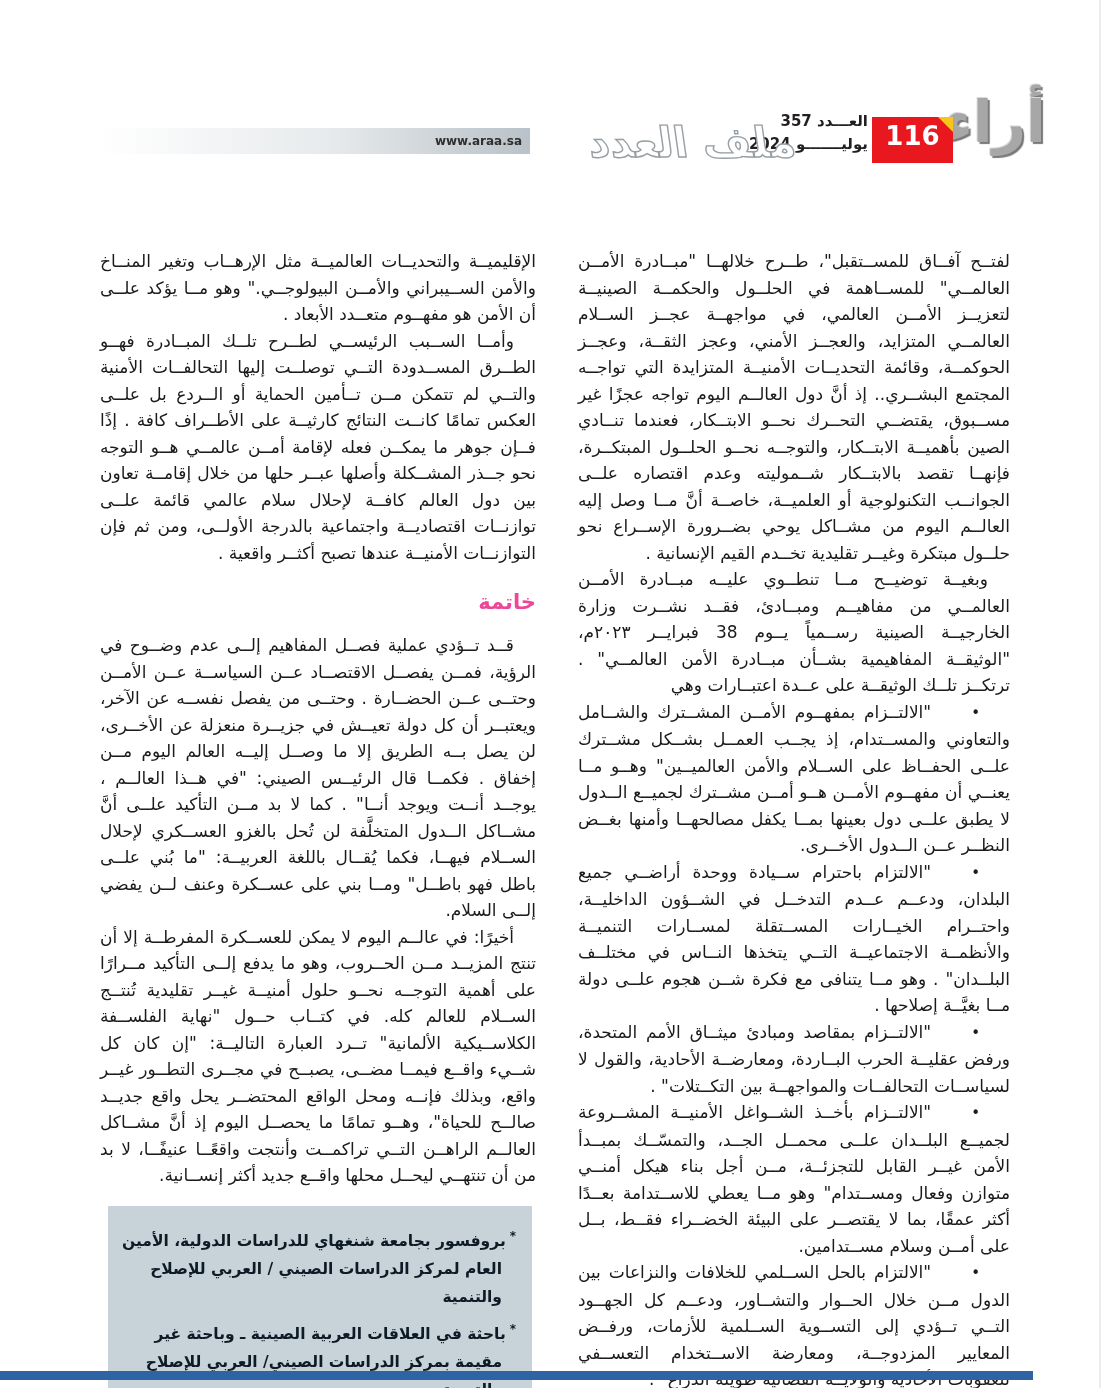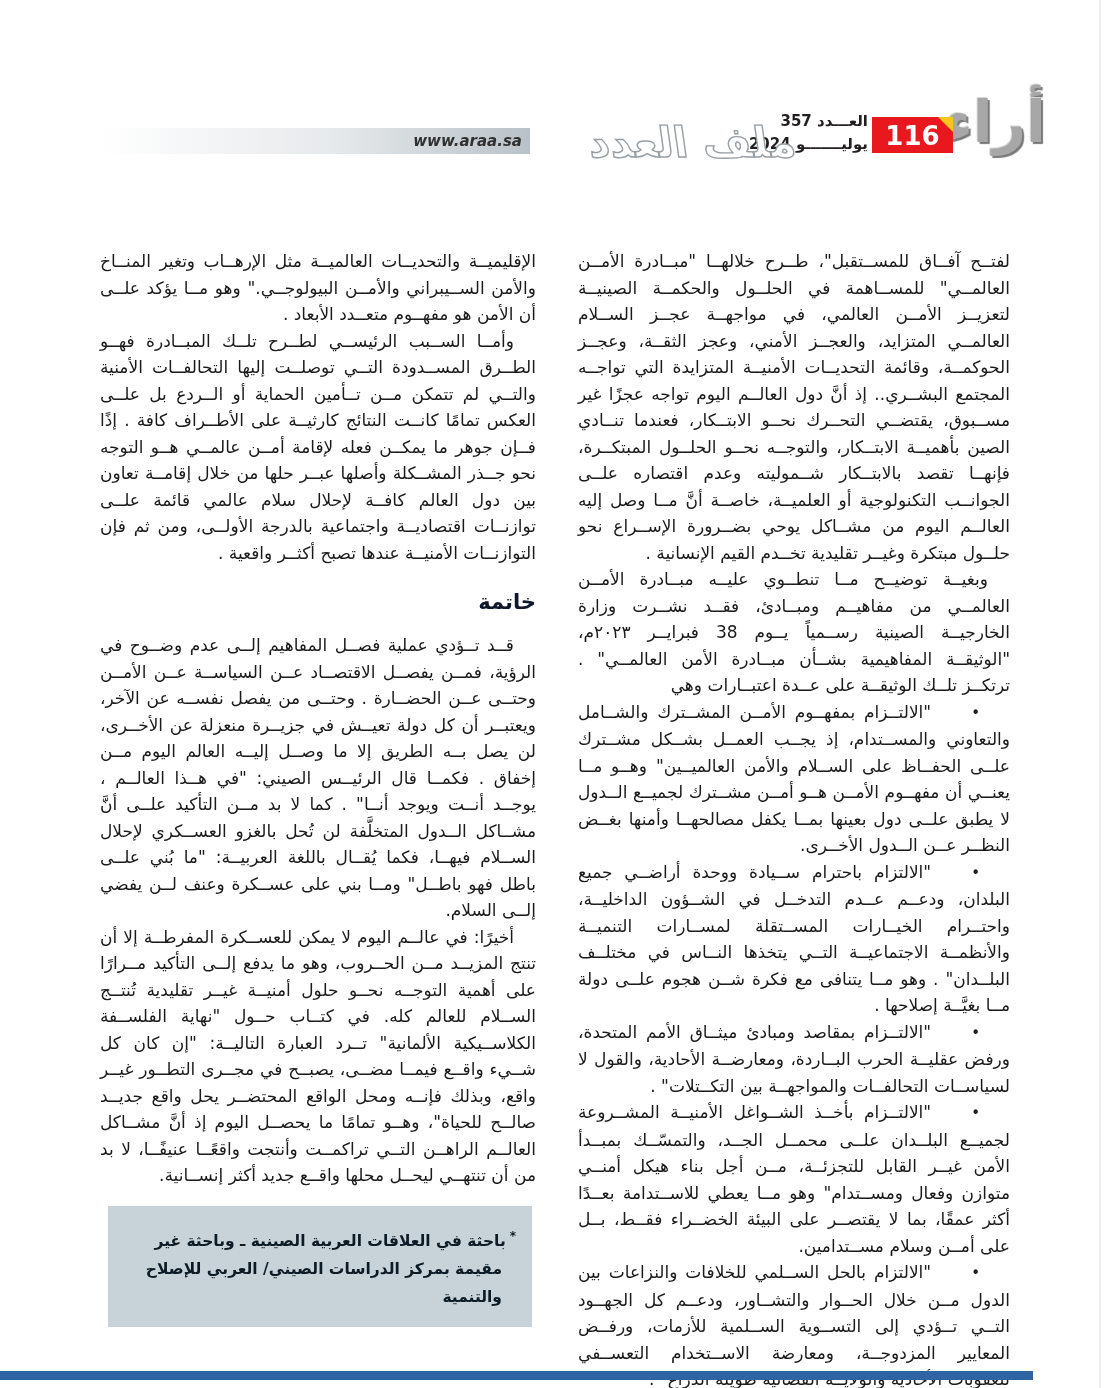--- a/index.html
+++ b/index.html
@@ -9,53 +9,53 @@
   }
   .edge-line{position:absolute;top:0;right:9px;width:2px;height:100%;background:#ececec;}
 
   
   .logo{
     position:absolute;left:938px;top:84px;width:108px;text-align:right;
     font-size:58px;font-weight:bold;color:#a7a7a7;line-height:76px;
     text-shadow:-1px -1px 0 #d8d8d8, 2px 2px 1px #787878;
     direction:rtl;
   }
-  .pagebox{position:absolute;left:872px;top:117px;width:81px;height:36px;background:#e8181e;}
+  .pagebox{position:absolute;left:872px;top:117px;width:81px;height:46px;background:#e8181e;}
   .pagenum{display:block;width:100%;height:100%;line-height:38px;text-align:center;
     color:#ffffff;font-size:26px;font-weight:bold;direction:ltr;}
   .fold{position:absolute;top:0;right:0;width:15px;height:15px;background:#f8c51c;
     clip-path:polygon(0 0,100% 0,100% 100%);}
   .issue{position:absolute;left:730px;top:110px;width:138px;text-align:right;direction:rtl;
     font-size:15px;font-weight:bold;color:#231f20;line-height:23px;}
   .section-title{
     position:absolute;left:588px;top:118px;font-size:42px;font-weight:bold;
     color:#ffffff;-webkit-text-stroke:1.4px #98a0a6;
     text-shadow:0 0 1px #aab0b5;transform:skewX(8deg);direction:rtl;white-space:nowrap;
   }
   .urlbar{
     position:absolute;left:100px;top:128px;width:430px;height:26px;box-sizing:border-box;
     background:linear-gradient(to right,#ffffff 0%,#e6e9eb 55%,#b9c2c8 100%);
     display:flex;align-items:center;justify-content:flex-end;padding-left:0;padding-right:0;
   }
-  .urlbar span{direction:ltr;font-size:15px;font-weight:600;color:#303030;padding-right:8px;padding-left:8px;font-style:italic;}
+  .urlbar span{direction:ltr;font-size:12px;font-weight:600;color:#303030;padding-right:8px;padding-left:8px;}
   .urlbar{direction:ltr;}
 
   
   .col{position:absolute;top:248px;}
   .col-first{left:578px;width:432px;}
   .col-second{left:100px;width:436px;}
   .para{
     margin:0;font-size:17px;line-height:26.5px;color:#1a1a1a;
     text-align:justify;text-justify:inter-word;
   }
   .para.indent{text-indent:22px;}
   .para.bullet{text-indent:30px;}
   .dot{margin-left:40px;font-size:15px;}
   .conclusion{
-    margin:24px 0 18px 0;font-size:21px;font-weight:bold;color:#0f172a;direction:rtl;
+    margin:24px 0 18px 0;font-size:21px;font-weight:bold;color:#ec4899;direction:rtl;
   }
 
   
   .footnotes{
     position:absolute;left:108px;top:1206px;width:424px;box-sizing:border-box;
     background:#c8d2d9;padding:16px 16px 12px 12px;
   }
   .footnote{
     margin:0 14px 4px 0;text-indent:-14px;font-size:15.5px;font-weight:bold;
     color:#0d1b26;line-height:28px;text-align:right;
@@ -103,18 +103,19 @@
 
   <section class="col col-second">
     <p class="para">الإقليميــة والتحديــات العالميــة مثل الإرهــاب وتغير المنــاخ والأمن الســيبراني والأمــن البيولوجــي." وهو مــا يؤكد علــى أن الأمن هو مفهــوم متعــدد الأبعاد .</p>
     <p class="para indent">وأمــا الســبب الرئيســي لطــرح تلــك المبــادرة فهــو الطــرق المســدودة التــي توصلــت إليها التحالفــات الأمنية والتــي لم تتمكن مــن تــأمين الحماية أو الــردع بل علــى العكس تمامًا كانــت النتائج كارثيــة على الأطــراف كافة . إذًا فــإن جوهر ما يمكــن فعله لإقامة أمــن عالمــي هــو التوجه نحو جــذر المشــكلة وأصلها عبــر حلها من خلال إقامــة تعاون بين دول العالم كافــة لإحلال سلام عالمي قائمة علــى توازنــات اقتصاديــة واجتماعية بالدرجة الأولــى، ومن ثم فإن التوازنــات الأمنيــة عندها تصبح أكثــر واقعية .</p>
     <h2 class="conclusion">خاتمة</h2>
     <p class="para indent">قــد تــؤدي عملية فصــل المفاهيم إلــى عدم وضــوح في الرؤية، فمــن يفصــل الاقتصــاد عــن السياســة عــن الأمــن وحتــى عــن الحضــارة . وحتــى من يفصل نفســه عن الآخر، ويعتبــر أن كل دولة تعيــش في جزيــرة منعزلة عن الأخــرى، لن يصل بــه الطريق إلا ما وصــل إليــه العالم اليوم مــن إخفاق . فكمــا قال الرئيــس الصيني: "في هــذا العالــم ، يوجــد أنــت ويوجد أنــا" . كما لا بد مــن التأكيد علــى أنَّ مشــاكل الــدول المتخلَّفة لن تُحل بالغزو العســكري لإحلال الســلام فيهــا، فكما يُقــال باللغة العربيــة: "ما بُني علــى باطل فهو باطــل" ومــا بني على عســكرة وعنف لــن يفضي إلــى السلام.</p>
     <p class="para indent">أخيرًا: في عالــم اليوم لا يمكن للعســكرة المفرطــة إلا أن تنتج المزيــد مــن الحــروب، وهو ما يدفع إلــى التأكيد مــرارًا على أهمية التوجــه نحــو حلول أمنيــة غيــر تقليدية تُنتــج الســلام للعالم كله. في كتــاب حــول "نهاية الفلســفة الكلاســيكية الألمانية" تــرد العبارة التاليــة: "إن كان كل شــيء واقــع فيمــا مضــى، يصبــح في مجــرى التطــور غيــر واقع، وبذلك فإنــه ومحل الواقع المحتضــر يحل واقع جديــد صالــح للحياة"، وهــو تمامًا ما يحصــل اليوم إذ أنَّ مشــاكل العالــم الراهــن التــي تراكمــت وأنتجت واقعًــا عنيفًــا، لا بد من أن تنتهــي ليحــل محلها واقــع جديد أكثر إنســانية.</p>
   </section>
 
   <aside class="footnotes">
+    <p class="footnote"><span class="star">*</span><span>بروفسور بجامعة شنغهاي للدراسات الدولية، الأمين العام لمركز الدراسات الصيني / العربي للإصلاح والتنمية</span></p>
     <p class="footnote"><span class="star">*</span><span>باحثة في العلاقات العربية الصينية ـ وباحثة غير مقيمة بمركز الدراسات الصيني/ العربي للإصلاح والتنمية</span></p>
   </aside>
 
   <div class="bottom-bar"></div>
 
 </div>
 
 </body></html>

